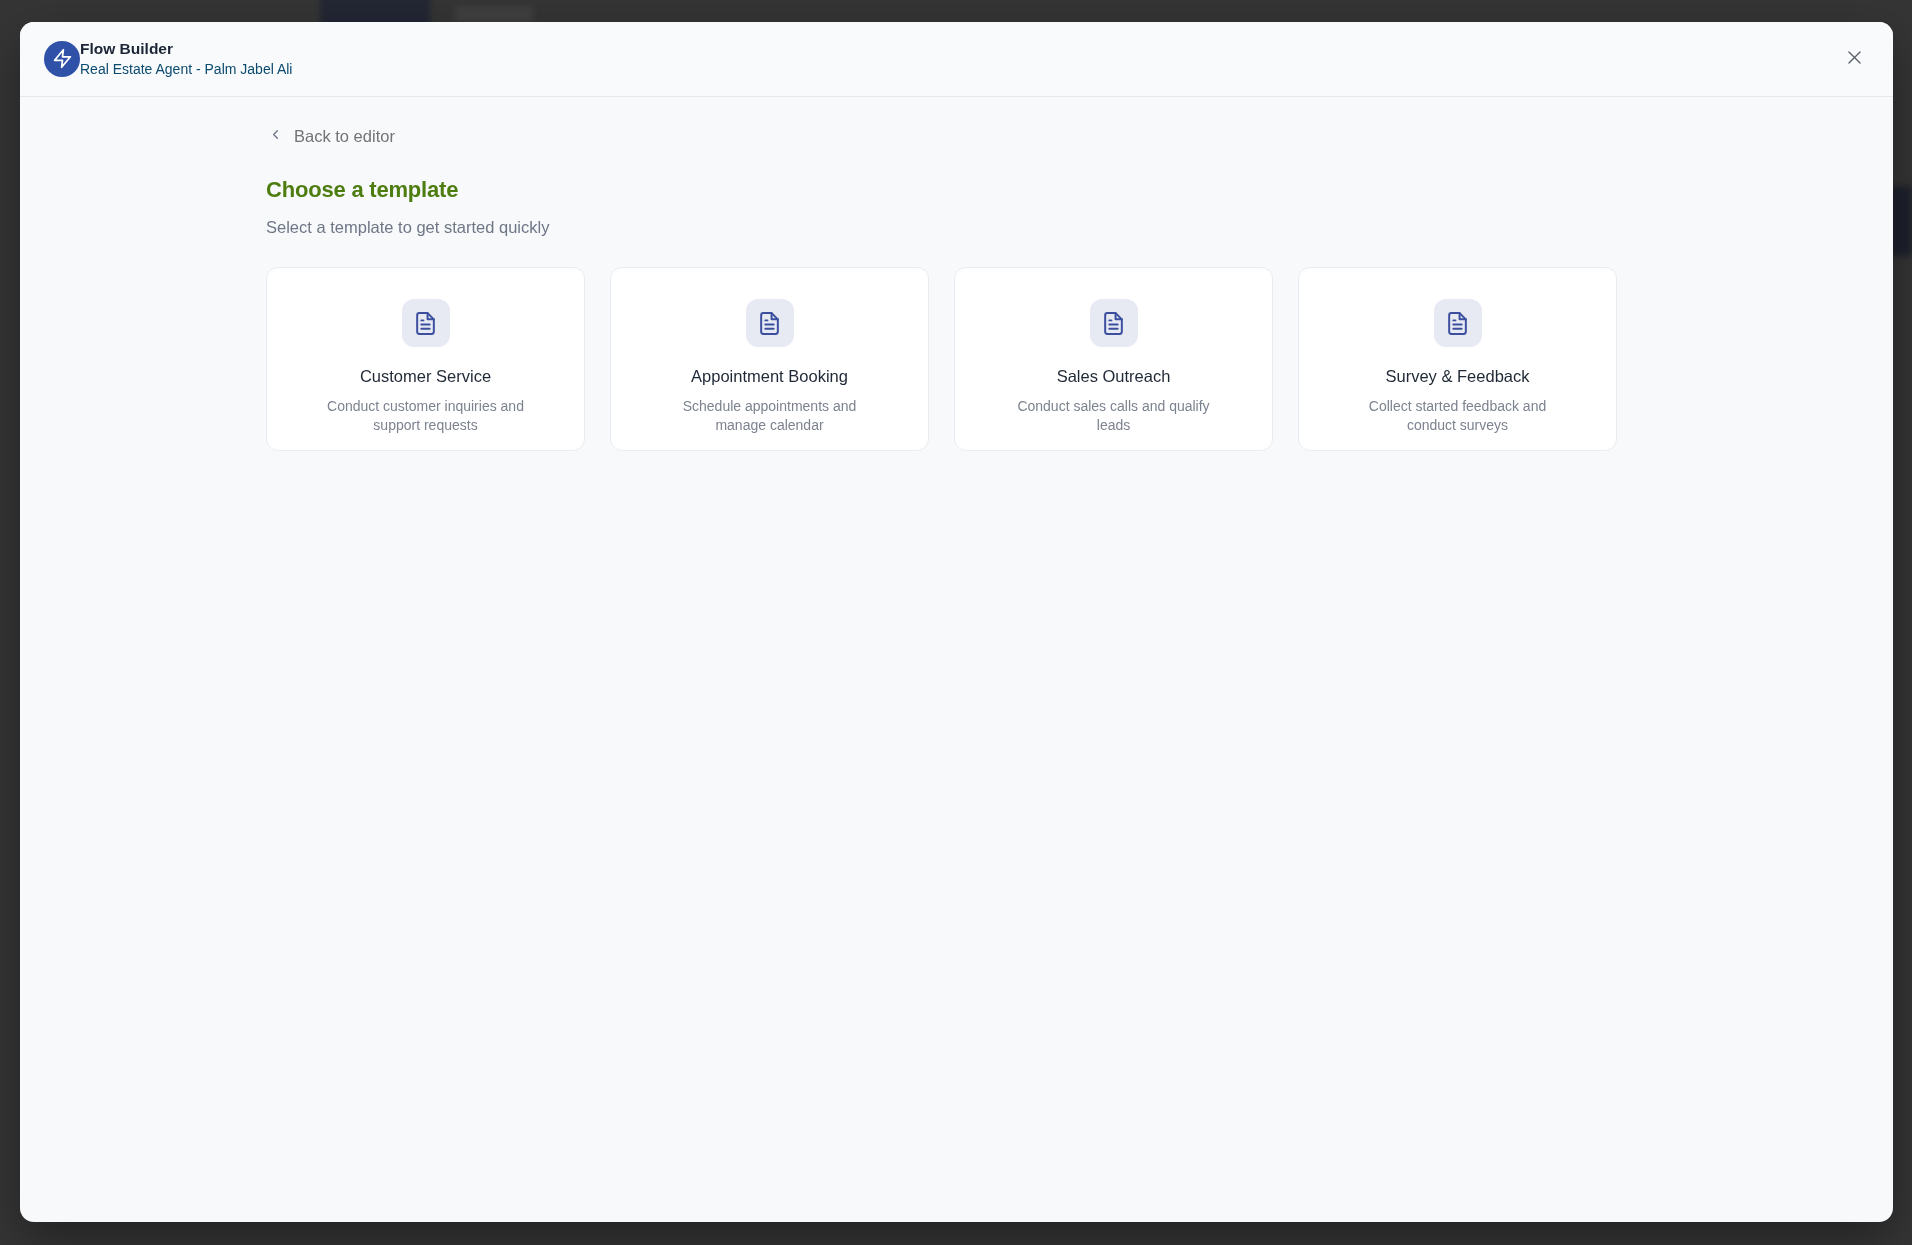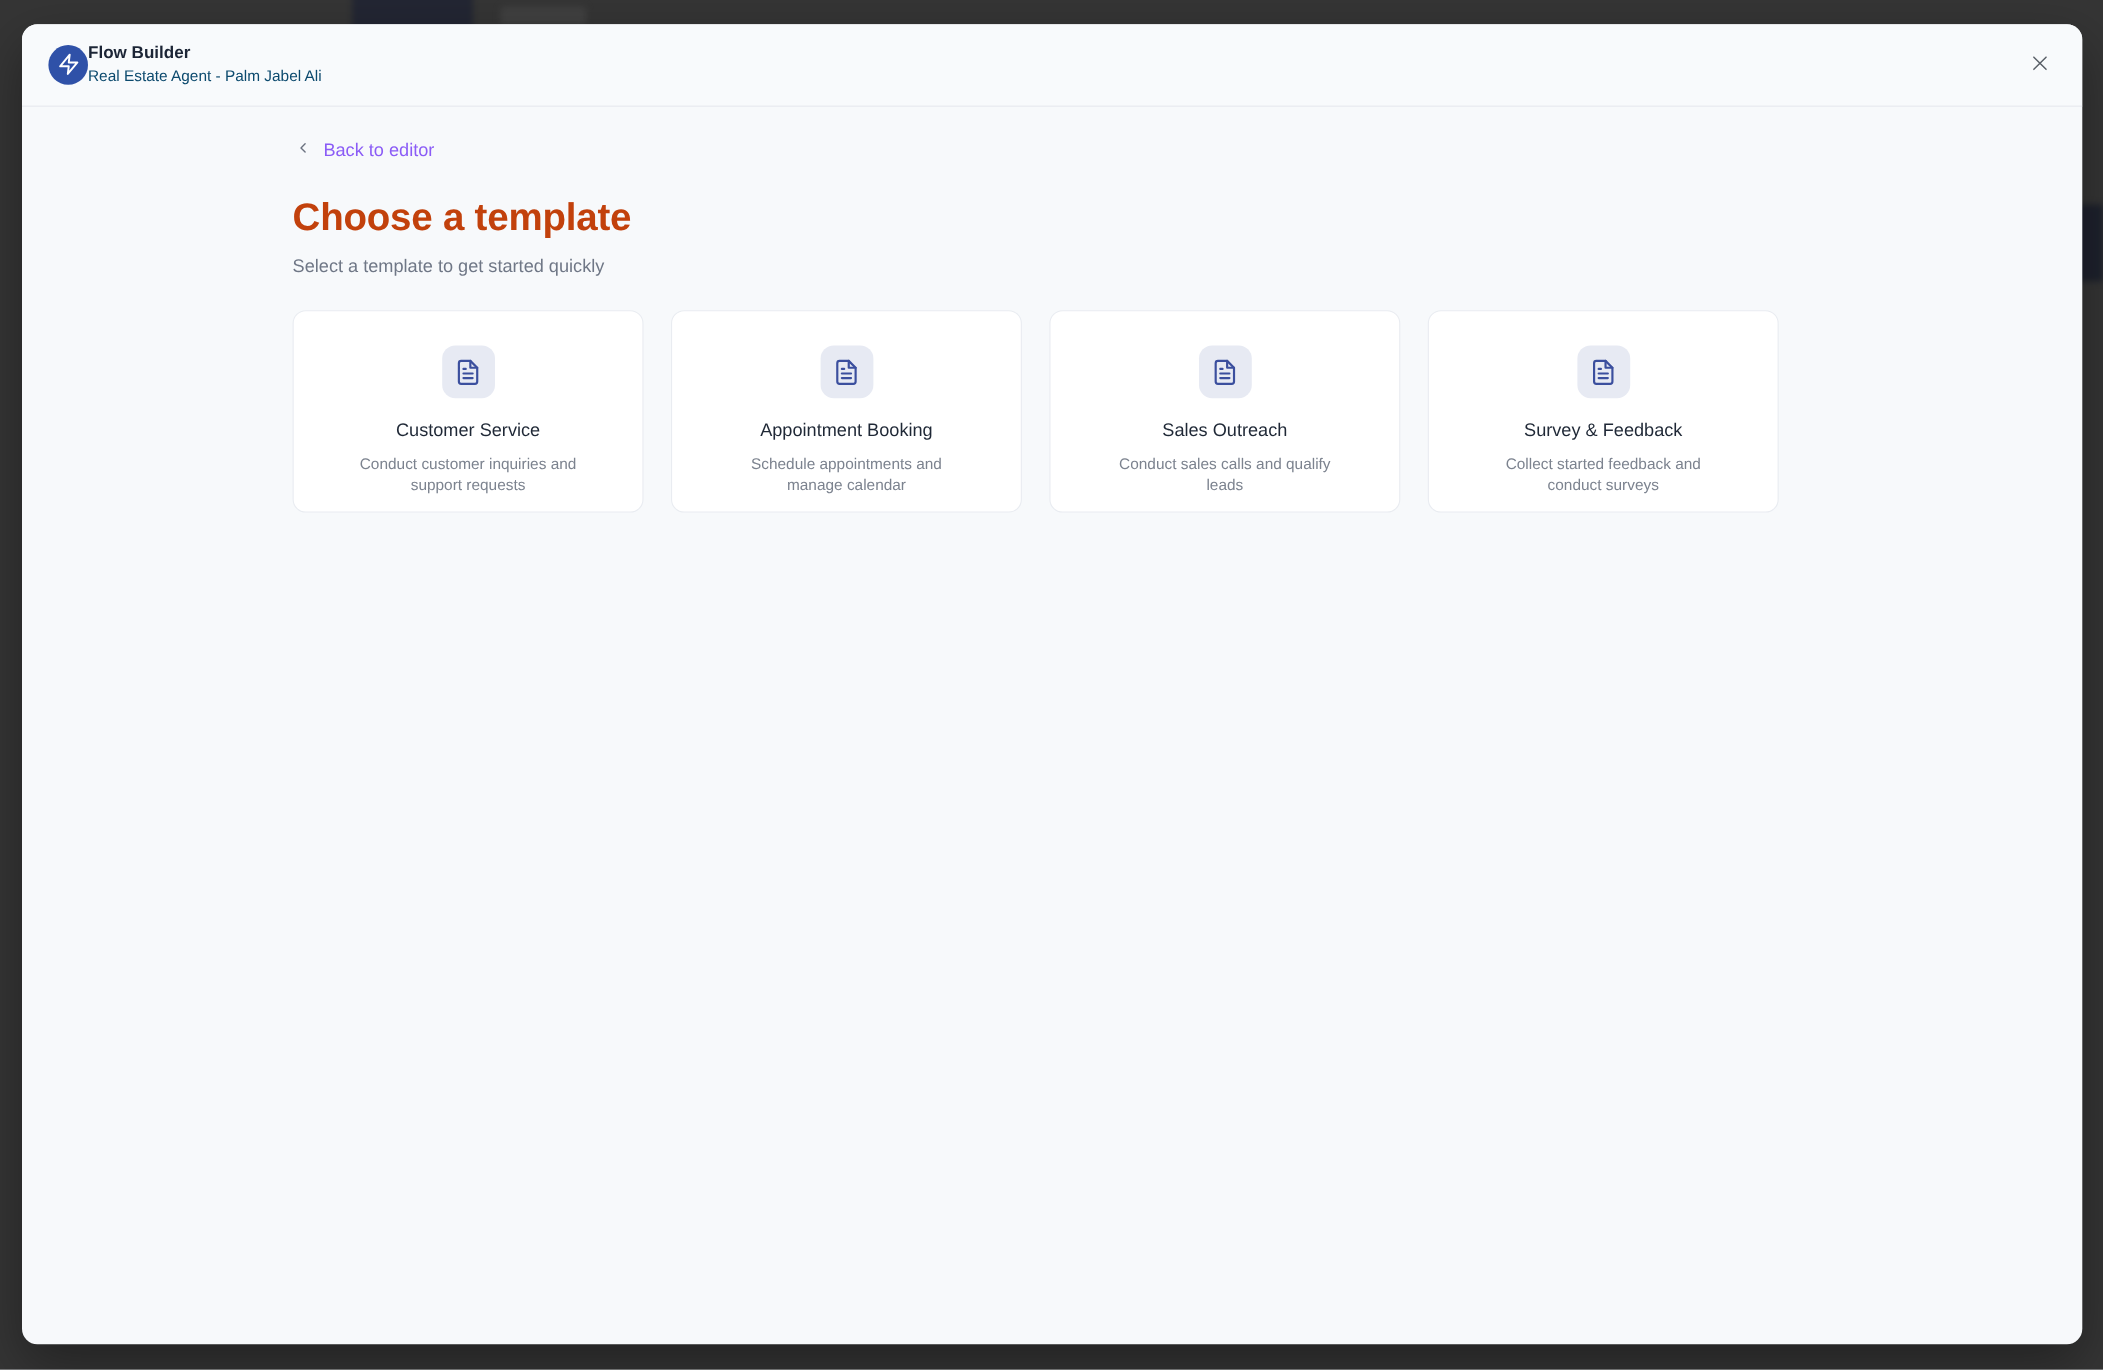--- a/index.html
+++ b/index.html
@@ -144,33 +144,33 @@
   .content {
     max-width: 1400px;
     padding: 0 0 0 246px;
   }
 
   .back-link {
     display: inline-flex;
     align-items: center;
     gap: 11px;
     font-size: 16.5px;
-    color: #8b5cf6;
+    color: #737373;
     background: transparent;
     border: none;
     cursor: pointer;
     padding: 4px 2px;
     font-family: inherit;
     margin-bottom: 27px;
   }
 
   .page-title {
-    font-size: 35px;
+    font-size: 22px;
     font-weight: bold;
-    color: #c2410c;
+    color: #4d7c0f;
     letter-spacing: -0.2px;
     margin-bottom: 15px;
   }
 
   .page-subtitle {
     font-size: 16.5px;
     color: #6f7786;
     margin-bottom: 30px;
   }
 

